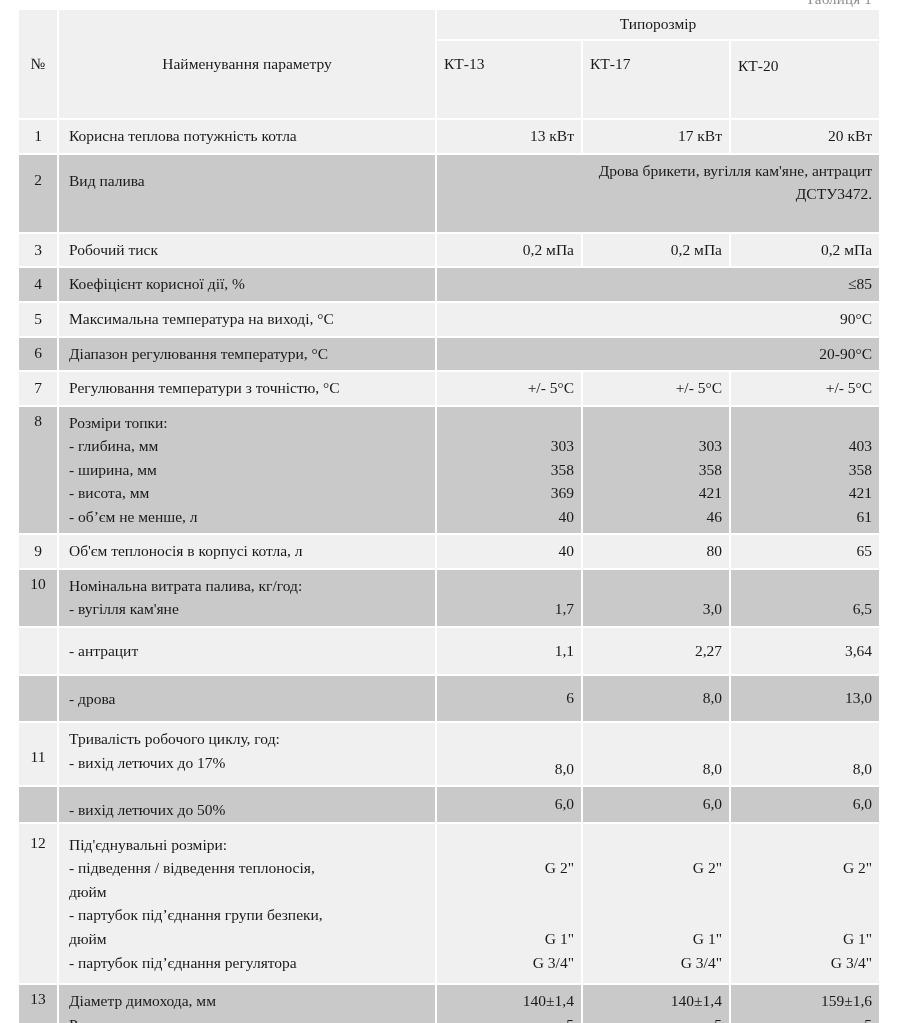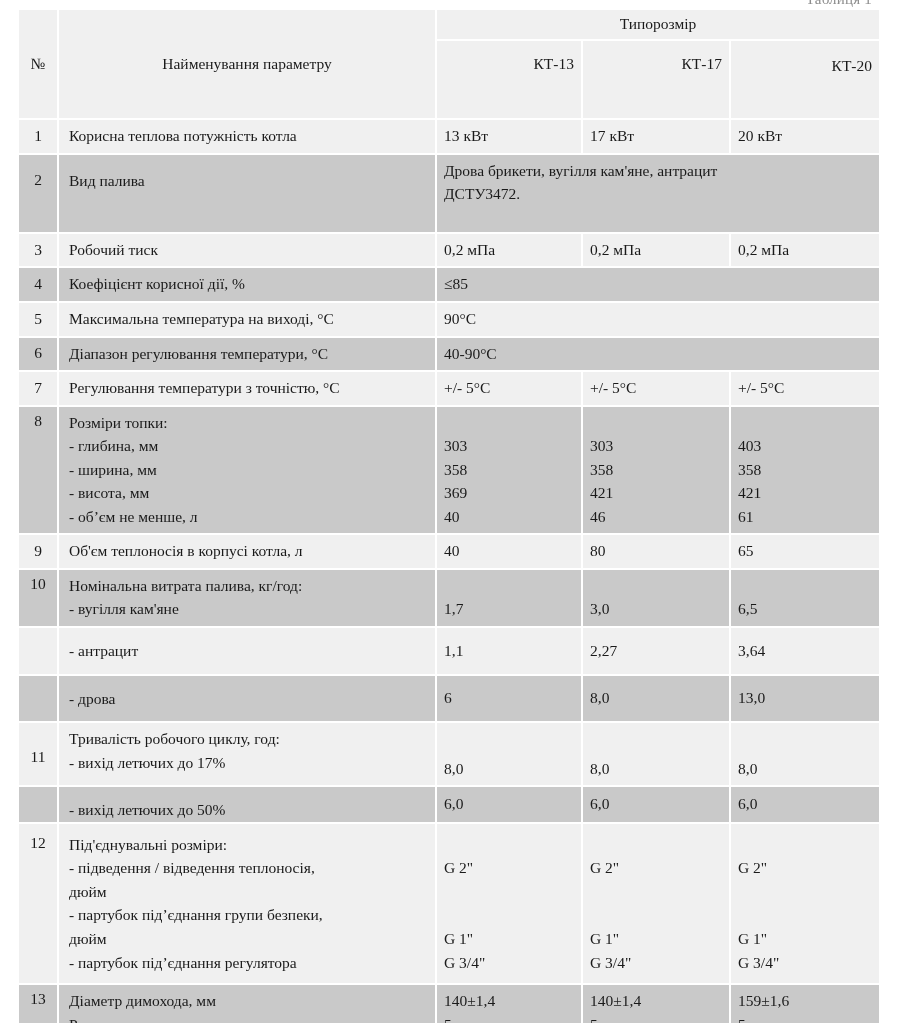--- a/index.html
+++ b/index.html
@@ -65,21 +65,21 @@
 
   .c-num {
     text-align: center;
     font-size: 15.5px;
   }
   .c-name {
     text-align: left;
     padding-left: 10px;
   }
   .c-val {
-    text-align: right;
+    text-align: left;
   }
 
   .hdr-center {
     text-align: center;
   }
 
   
   col.w-num   { width: 38px; }
   col.w-name  { width: 376px; }
   col.w-v1    { width: 144px; }
@@ -88,21 +88,21 @@
 
   .stack-lines {
     display: block;
     white-space: pre-line;
     line-height: 1.52;
   }
   .stack-vals {
     display: block;
     white-space: pre-line;
     line-height: 1.52;
-    text-align: left;
+    text-align: right;
   }
 </style>
 </head>
 <body>
 
 <div id="page">
 
   <div class="table-caption">Таблиця 1</div>
 
   <table class="spec">
@@ -213,21 +213,21 @@
       </tr>
 
       <tr class="dark">
         <td>
             <div class="cell c-num">6</div>
           </td>
         <td>
             <div class="cell c-name stack-lines">Діапазон регулювання температури, °С</div>
           </td>
         <td colspan="3">
-            <div class="cell c-val stack-vals">40-90°C</div>
+            <div class="cell c-val stack-vals">20-90°C</div>
           </td>
       </tr>
 
       <tr class="light">
         <td>
             <div class="cell c-num">7</div>
           </td>
         <td>
             <div class="cell c-name stack-lines">Регулювання температури з точністю, °С</div>
           </td>

